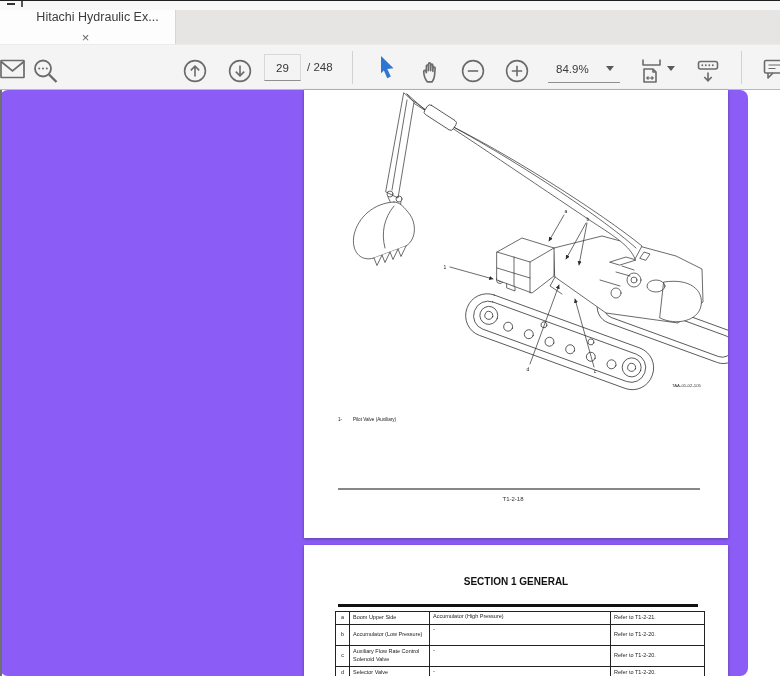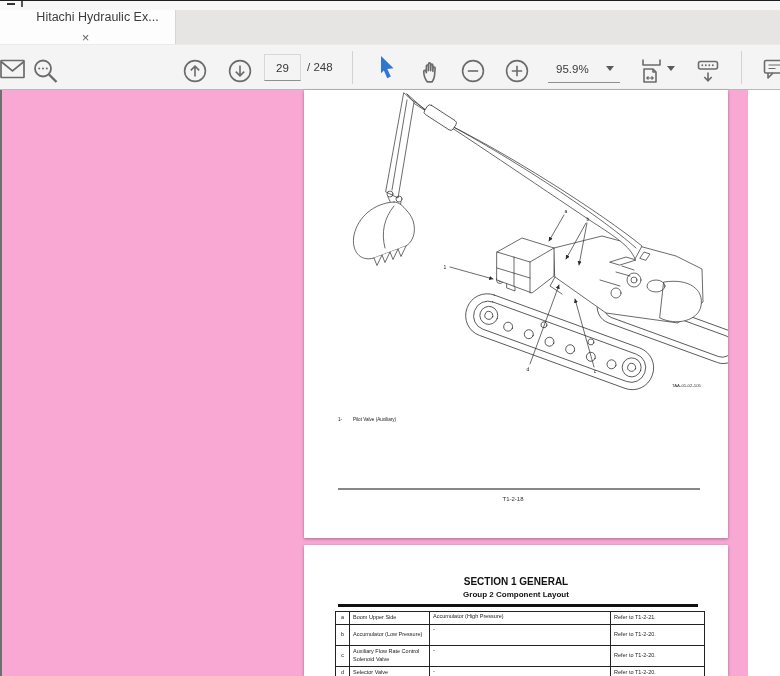--- a/index.html
+++ b/index.html
@@ -33,21 +33,21 @@
   .page-total{position:absolute;left:307px;top:16px;font-size:11.5px;color:#3a3a3a;white-space:pre;}
   .zoom-field{position:absolute;left:548px;top:10px;width:72px;height:28px;
     border-bottom:1px solid #8f8f8f;box-sizing:border-box;display:flex;align-items:center;}
   .zoom-text{font-size:11.5px;color:#3a3a3a;margin-left:8px;flex:1;}
   .caret{width:0;height:0;border-left:4px solid transparent;border-right:4px solid transparent;
     border-top:5px solid #5a5a5a;}
   .zoom-field .caret{margin-right:6px;}
   .fit-caret{position:absolute;left:667px;top:21px;}
 
   
-  .doc-area{position:absolute;left:0;top:90px;width:748px;height:586px;background:#f9a8d4;}
+  .doc-area{position:absolute;left:0;top:90px;width:748px;height:586px;background:#8b5cf6;border-radius:8px;}
   .doc-left-strip{position:absolute;left:0;top:0;width:2px;height:100%;background:#6f6f6f;}
   .page{position:absolute;left:304px;width:424px;background:#fff;
     box-shadow:0 1px 3px rgba(0,0,0,.35);overflow:hidden;}
   .page1{top:0;height:448px;}
   .page2{top:455px;height:131px;}
 
   
   .p2-title{position:absolute;left:0;top:31px;width:424px;text-align:center;
     font-size:10px;font-weight:bold;color:#111;}
   .p2-subtitle{position:absolute;left:0;top:45px;width:424px;text-align:center;
@@ -154,21 +154,21 @@
   <div class="tb-btn" style="left:505px;top:14px;">
     <svg width="24" height="24" viewBox="0 0 24 24">
       <g fill="none" stroke="#6b6b6b" stroke-width="1.6">
         <circle cx="12" cy="12" r="10.4"></circle>
           <path d="M6.8,12 L17.2,12 M12,6.8 L12,17.2"></path>
       </g>
     </svg>
   </div>
 
   <div class="zoom-field">
-    <span class="zoom-text">95.9%</span>
+    <span class="zoom-text">84.9%</span>
     <span class="caret"></span>
   </div>
 
   <div class="tb-btn" style="left:637px;top:12px;">
     <svg width="28" height="27" viewBox="0 0 28 27">
       <g fill="none" stroke="#6b6b6b" stroke-width="1.6" stroke-linejoin="round">
         <path d="M6,2.5 L6,8 L23,8 L23,2.5"></path>
         <path d="M7,12 L16,12 L19,15 L19,25 L7,25 Z"></path>
         <path d="M16,12 L16,15 L19,15"></path>
         <path d="M9.5,21 L16.5,21 M9.5,21 L11.5,19.5 M9.5,21 L11.5,22.5 M16.5,21 L14.5,19.5 M16.5,21 L14.5,22.5" stroke-width="1.2"></path>
@@ -306,21 +306,20 @@
       <text x="34" y="331" font-size="4.6" fill="#1a1a1a">1-</text>
       <text x="49" y="331" font-size="4.6" fill="#1a1a1a">Pilot Valve (Auxiliary)</text>
 
       <line x1="34" y1="399" x2="396" y2="399" stroke="#111" stroke-width="1.2"></line>
       <text x="209" y="411" font-size="6" fill="#333" text-anchor="middle">T1-2-18</text>
     </svg>
   </div>
 
   <div class="page page2">
     <div class="p2-title">SECTION 1 GENERAL</div>
-    <div class="p2-subtitle">Group 2 Component Layout</div>
     <div class="p2-rule"></div>
 
     <table class="cmp-table">
       <tbody>
         <tr class="row-a">
           <td class="c-letter">a</td>
           <td class="c-name">Boom Upper Side</td>
           <td class="c-desc">Accumulator (High Pressure)</td>
           <td class="c-refer">Refer to T1-2-21.</td>
         </tr>

